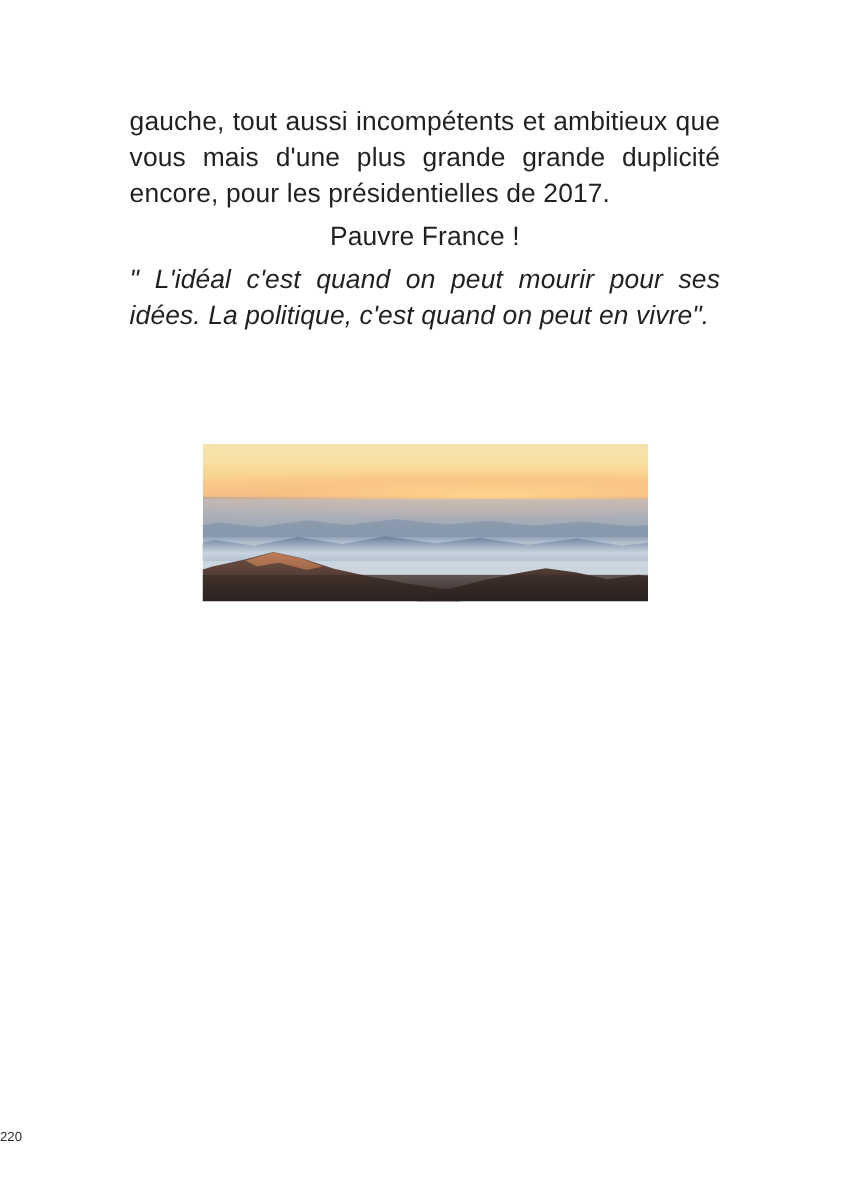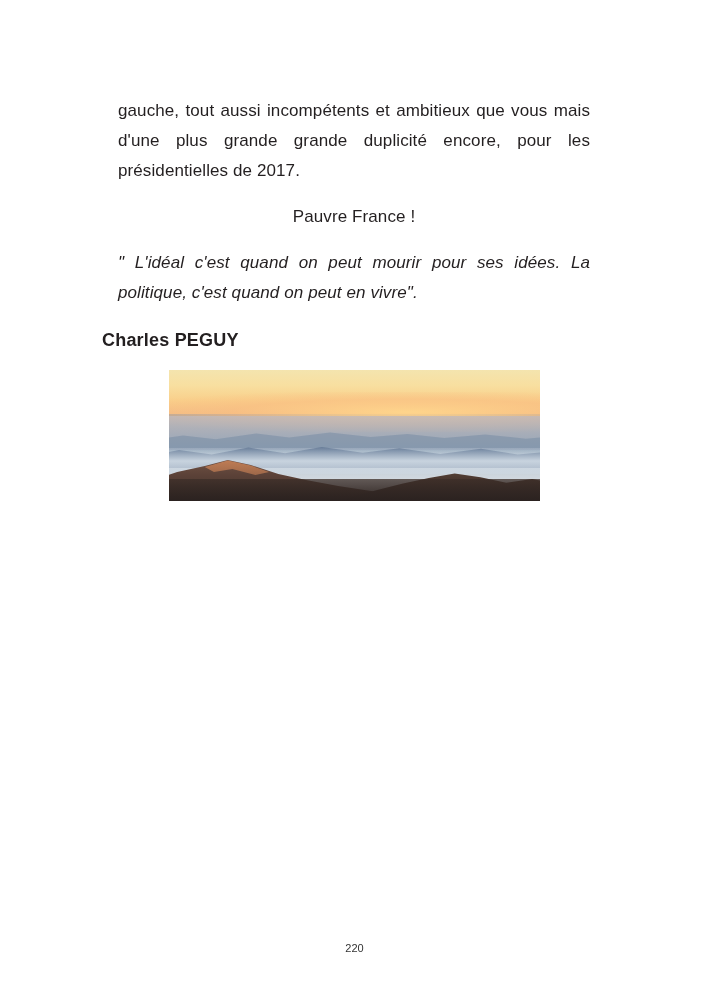--- a/index.html
+++ b/index.html
@@ -20,22 +20,22 @@
     inset: 0;
     background: #ffffff;
   }
   .content {
     position: absolute;
     left: 102px;
     top: 80px;
     width: 504px;
   }
   p.para {
-    margin: 16px;
-    font-size: 17px;
+    margin: 6px;
+    font-size: 22px;
     line-height: 30px;
     text-align: justify;
     text-justify: inter-word;
     letter-spacing: 0.1px;
   }
   p.para.nojust {
     text-align: center;
   }
   .quote {
     font-style: italic;
@@ -133,39 +133,38 @@
   .foreground {
     position: absolute;
     left: 0; right: 0; bottom: 0; height: 22px;
     background: linear-gradient(to bottom, rgba(60,46,40,0.75), #2b2220);
   }
   .page-number {
     position: absolute;
     left: 0;
     right: 0;
     top: 942px;
-    text-align: center;
+    text-align: left;
     font-size: 11px;
     color: #333;
   }
 </style>
 </head>
 <body>
 
 <div class="page">
 
   <div class="content">
 
     <p class="para">gauche, tout aussi incompétents et ambitieux que vous mais d'une plus grande grande duplicité encore, pour les présidentielles de 2017.</p>
 
     <p class="para nojust">Pauvre France !</p>
 
     <p class="para quote">" L'idéal c'est quand on peut mourir pour ses idées. La politique, c'est quand on peut en vivre".</p>
 
-    <p class="author">Charles PEGUY</p>
 
   </div>
 
   <div class="photo-wrap">
     <div class="photo">
       <div class="sky-top"></div>
       <div class="sky-glow"></div>
       <div class="haze1"></div>
       <div class="ridge-far"></div>
       <div class="ridge-mid"></div>

